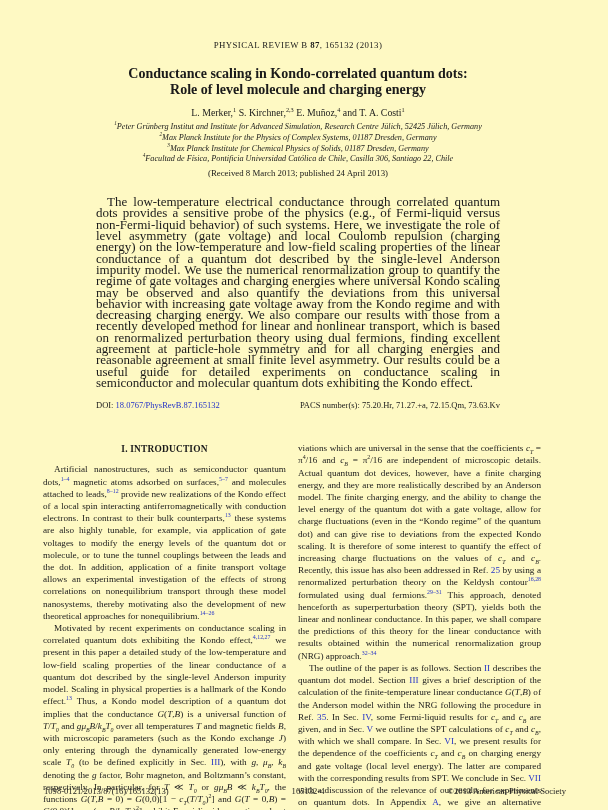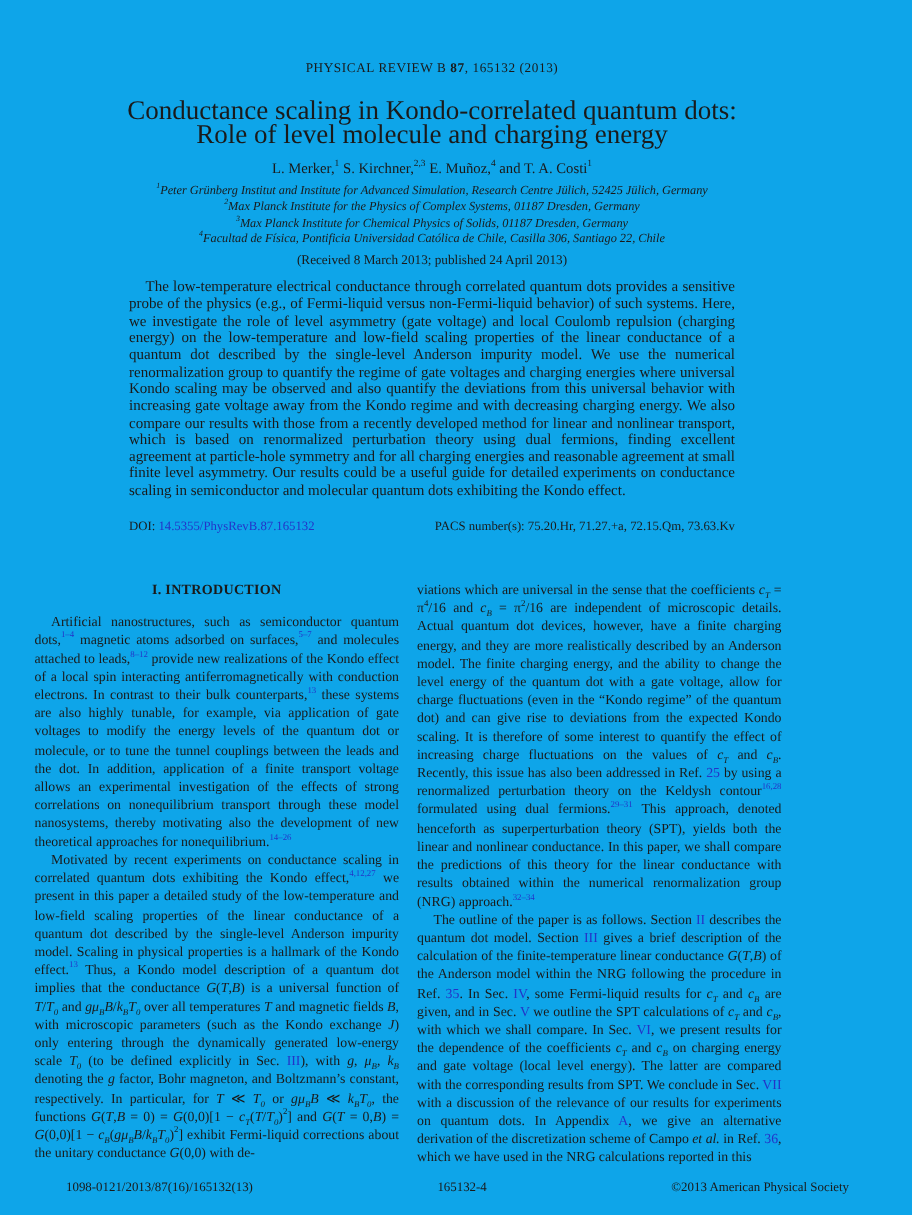--- a/index.html
+++ b/index.html
@@ -1,44 +1,44 @@
 <!DOCTYPE html>
 <html style="--link: #2433c8;"><head>
 <meta charset="utf-8">
 <style>
   html,body{margin:0;padding:0;background:#e8e8e8;}
   .page{
     position:relative;
     width:608px;height:810px;
     margin:0 auto;
-    background:#0ea5e9;
+    background:#fef9c3;
     color:#1a1a1a;
     font-family:"Liberation Serif","DejaVu Serif",serif;
     box-sizing:border-box;
-    padding:40px 55px 0 23px;
+    padding:40px 55px 0 43px;
     overflow:hidden;
   }
   :root{--link:#2433c8;}
   .journal-line{
     text-align:center;font-size:8.8px;letter-spacing:.4px;
   }
   .title{
-    margin:16px 0 0 0;text-align:center;font-size:18px;font-weight:normal;line-height:15.5px;
+    margin:16px 0 0 0;text-align:center;font-size:14px;font-weight:bold;line-height:15.5px;
   }
   .authors{
     margin-top:10px;text-align:center;font-size:9.8px;
   }
   .affils{
     margin-top:4px;text-align:center;font-style:italic;font-size:8.2px;line-height:10.8px;
   }
   .received{
     margin-top:3px;text-align:center;font-size:8.8px;
   }
   .abstract{
-    margin:8px auto 0 auto;width:404px;font-size:10px;line-height:11.3px;
+    margin:18px auto 0 auto;width:404px;font-size:13px;line-height:11.3px;
     text-align:justify;text-indent:11px;
   }
   .doi-row{
     margin:12px auto 0 auto;width:404px;font-size:8.5px;
     display:flex;justify-content:space-between;
   }
   .doi-link{color:var(--link);text-decoration:none;cursor:pointer;}
   .columns{
     margin-top:32px;display:flex;gap:12px;height:412px;overflow:hidden;
   }
@@ -81,21 +81,21 @@
     <div><sup>4</sup>Facultad de Física, Pontificia Universidad Católica de Chile, Casilla 306, Santiago 22, Chile</div>
   </div>
 
   <div class="received">(Received 8 March 2013; published 24 April 2013)</div>
 
   <div class="abstract">The low-temperature electrical conductance through correlated quantum dots provides a sensitive probe of the physics (e.g., of Fermi-liquid versus non-Fermi-liquid behavior) of such systems. Here, we investigate the role of level asymmetry (gate voltage) and local Coulomb repulsion (charging energy) on the low-temperature and low-field scaling properties of the linear conductance of a quantum dot described by the single-level Anderson impurity model. We use the numerical renormalization group to quantify the regime of gate voltages and charging energies where universal Kondo scaling may be observed and also quantify the deviations from this universal behavior with increasing gate voltage away from the Kondo regime and with decreasing charging energy. We also compare our results with those from a recently developed method for linear and nonlinear transport, which is based on renormalized perturbation theory using dual fermions, finding excellent agreement at particle-hole symmetry and for all charging energies and reasonable agreement at small finite level asymmetry. Our results could be a useful guide for detailed experiments on conductance scaling in semiconductor and molecular quantum dots exhibiting the Kondo effect.</div>
 
   <div class="doi-row">
     <span>
       <span>DOI:</span>
-      <a class="doi-link">14.5355/PhysRevB.87.165132</a>
+      <a class="doi-link">18.0767/PhysRevB.87.165132</a>
     </span>
     <span>PACS number(s):  75.20.Hr, 71.27.+a, 72.15.Qm, 73.63.Kv</span>
   </div>
 
   <div class="columns">
     <div class="col">
       <div class="sec-heading">I. INTRODUCTION</div>
       <p class="indent">Artificial nanostructures, such as semiconductor quantum dots,<sup class="ref">1–4</sup> magnetic atoms adsorbed on surfaces,<sup class="ref">5–7</sup> and molecules attached to leads,<sup class="ref">8–12</sup> provide new realizations of the Kondo effect of a local spin interacting antiferromagnetically with conduction electrons. In contrast to their bulk counterparts,<sup class="ref">13</sup> these systems are also highly tunable, for example, via application of gate voltages to modify the energy levels of the quantum dot or molecule, or to tune the tunnel couplings between the leads and the dot. In addition, application of a finite transport voltage allows an experimental investigation of the effects of strong correlations on nonequilibrium transport through these model nanosystems, thereby motivating also the development of new theoretical approaches for nonequilibrium.<sup class="ref">14–26</sup></p>
       <p class="indent">Motivated by recent experiments on conductance scaling in correlated quantum dots exhibiting the Kondo effect,<sup class="ref">4,12,27</sup> we present in this paper a detailed study of the low-temperature and low-field scaling properties of the linear conductance of a quantum dot described by the single-level Anderson impurity model. Scaling in physical properties is a hallmark of the Kondo effect.<sup class="ref">13</sup> Thus, a Kondo model description of a quantum dot implies that the conductance <span class="it">G</span>(<span class="it">T</span>,<span class="it">B</span>) is a universal function of <span class="it">T</span>/<span class="it">T</span><sub>0</sub> and <span class="it">gμ</span><sub>B</sub><span class="it">B</span>/<span class="it">k</span><sub>B</sub><span class="it">T</span><sub>0</sub> over all temperatures <span class="it">T</span> and magnetic fields <span class="it">B</span>, with microscopic parameters (such as the Kondo exchange <span class="it">J</span>) only entering through the dynamically generated low-energy scale <span class="it">T</span><sub>0</sub> (to be defined explicitly in Sec. <span class="lnk">III</span>), with <span class="it">g</span>, <span class="it">μ</span><sub>B</sub>, <span class="it">k</span><sub>B</sub> denoting the <span class="it">g</span> factor, Bohr magneton, and Boltzmann’s constant, respectively. In particular, for <span class="it">T</span> ≪ <span class="it">T</span><sub>0</sub> or <span class="it">gμ</span><sub>B</sub><span class="it">B</span> ≪ <span class="it">k</span><sub>B</sub><span class="it">T</span><sub>0</sub>, the functions <span class="it">G</span>(<span class="it">T</span>,<span class="it">B</span> = 0) = <span class="it">G</span>(0,0)[1 − <span class="it">c</span><sub>T</sub>(<span class="it">T</span>/<span class="it">T</span><sub>0</sub>)<sup>2</sup>] and <span class="it">G</span>(<span class="it">T</span> = 0,<span class="it">B</span>) = <span class="it">G</span>(0,0)[1 − <span class="it">c</span><sub>B</sub>(<span class="it">gμ</span><sub>B</sub><span class="it">B</span>/<span class="it">k</span><sub>B</sub><span class="it">T</span><sub>0</sub>)<sup>2</sup>] exhibit Fermi-liquid corrections about the unitary conductance <span class="it">G</span>(0,0) with de-</p>
     </div>

